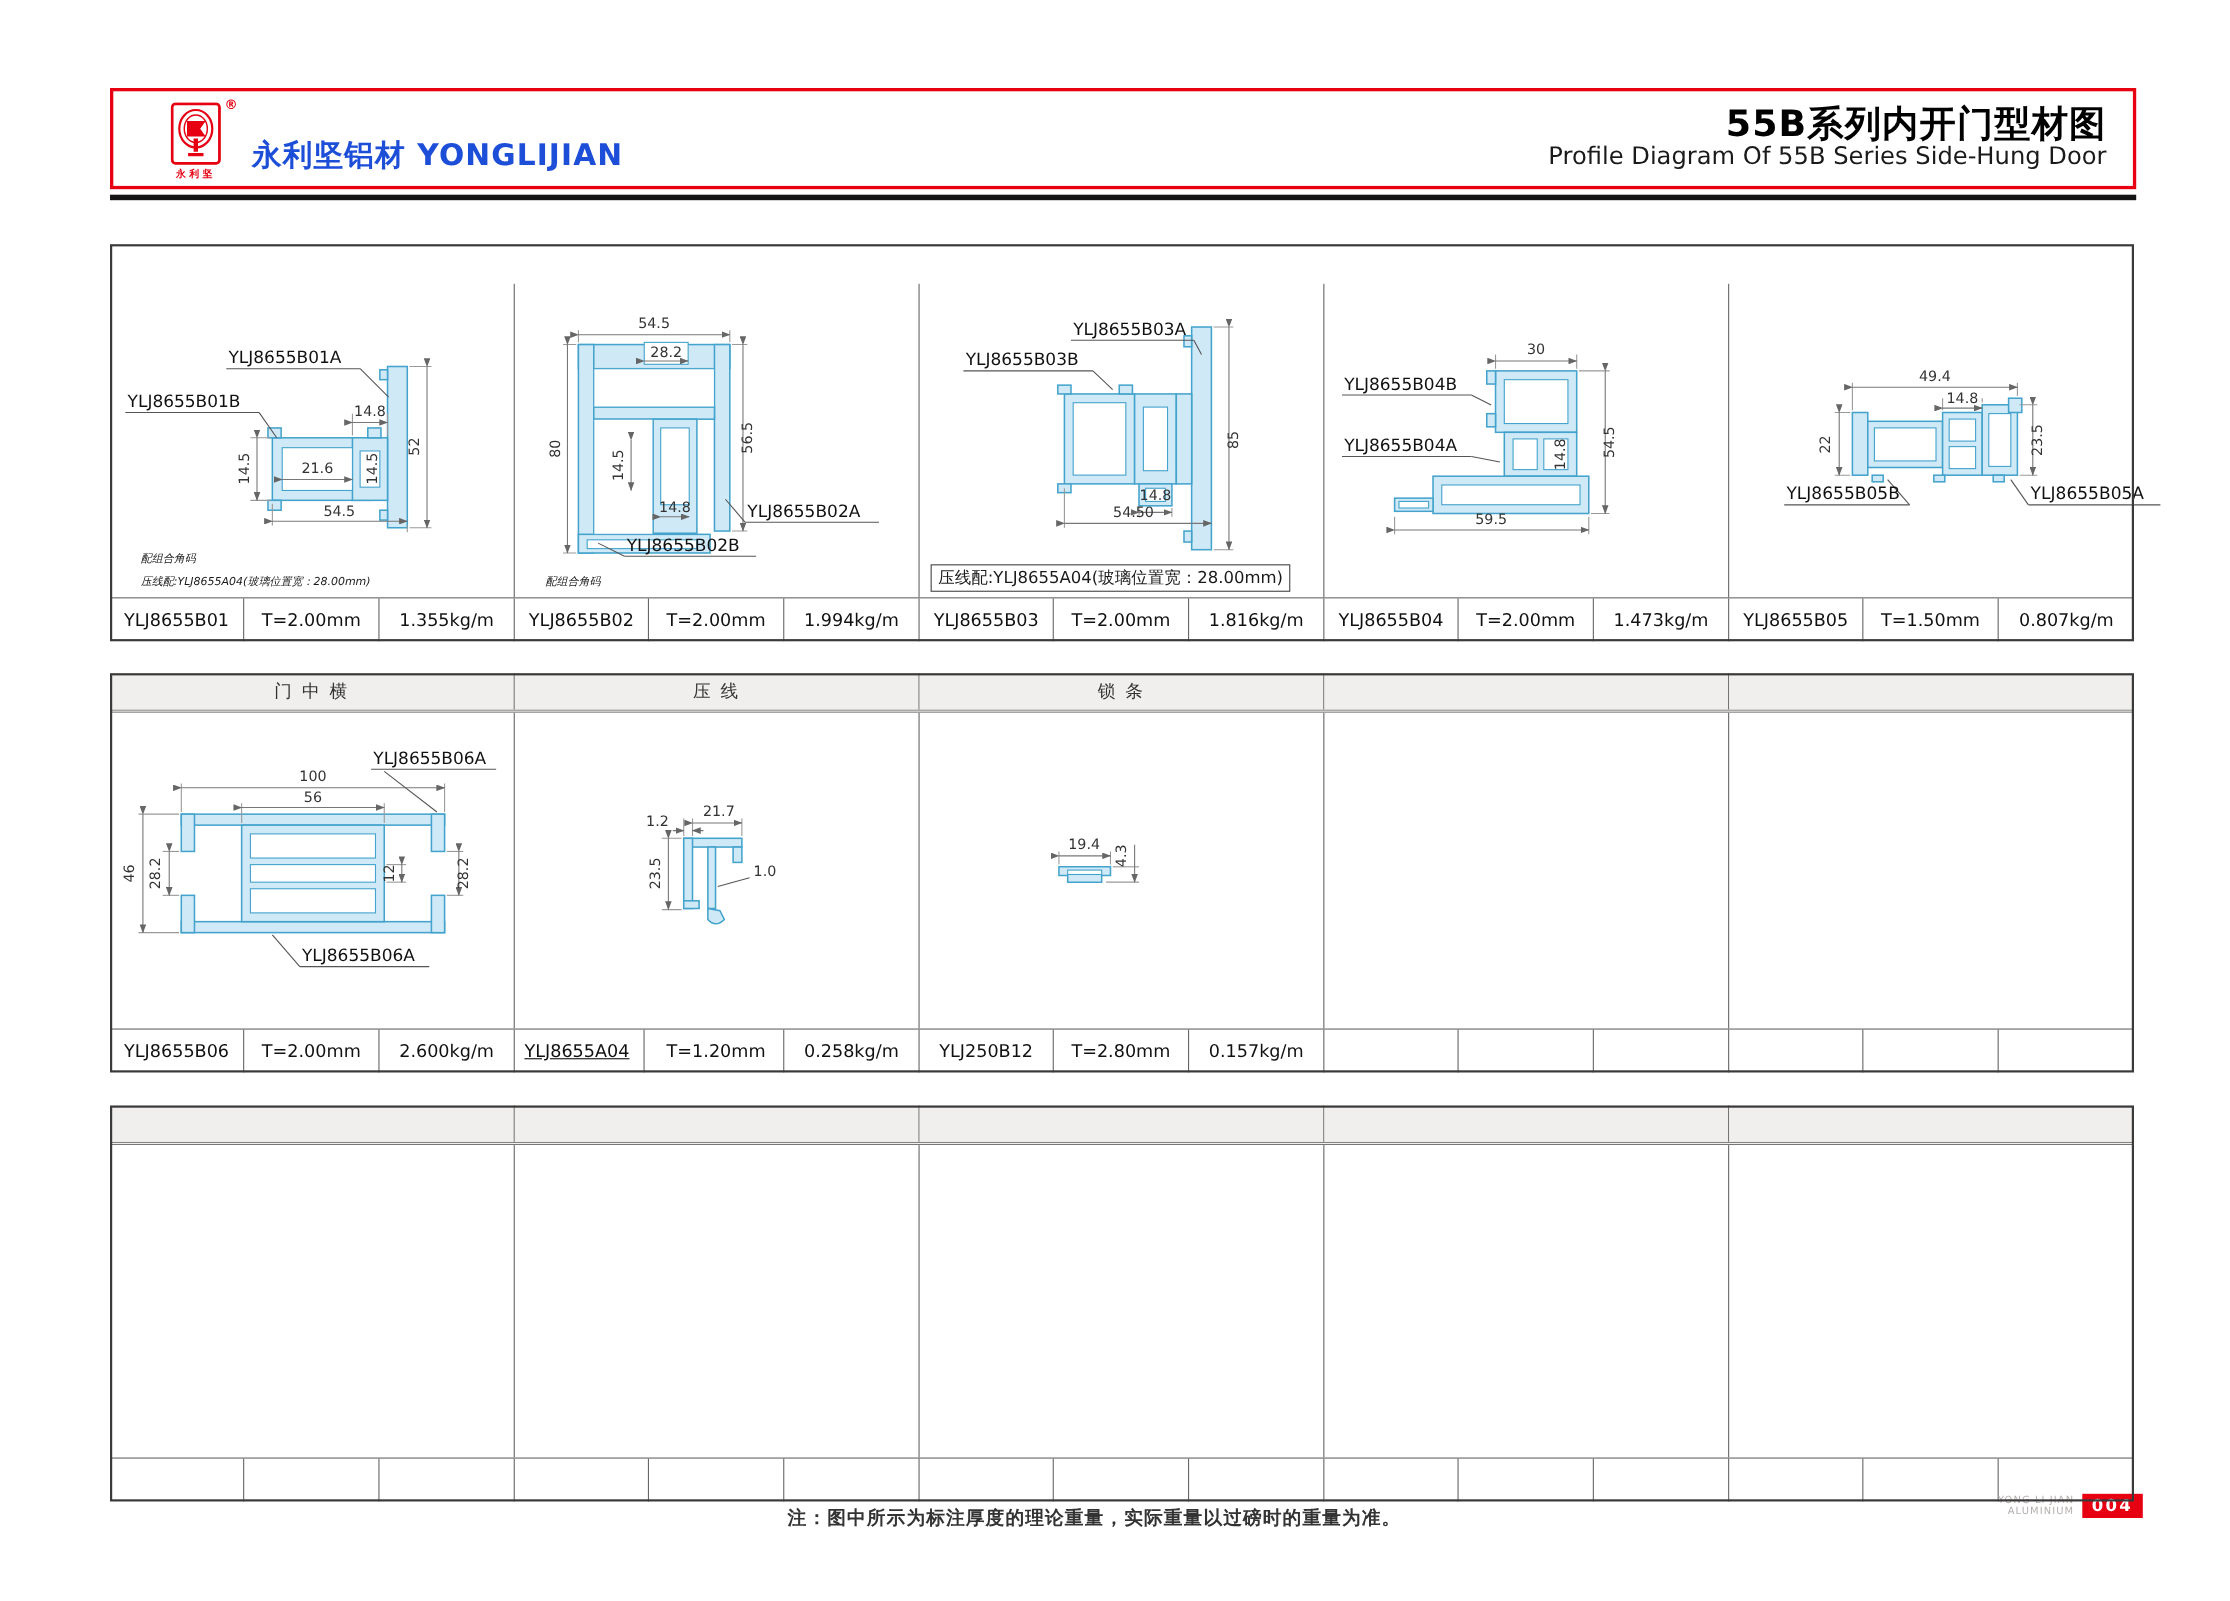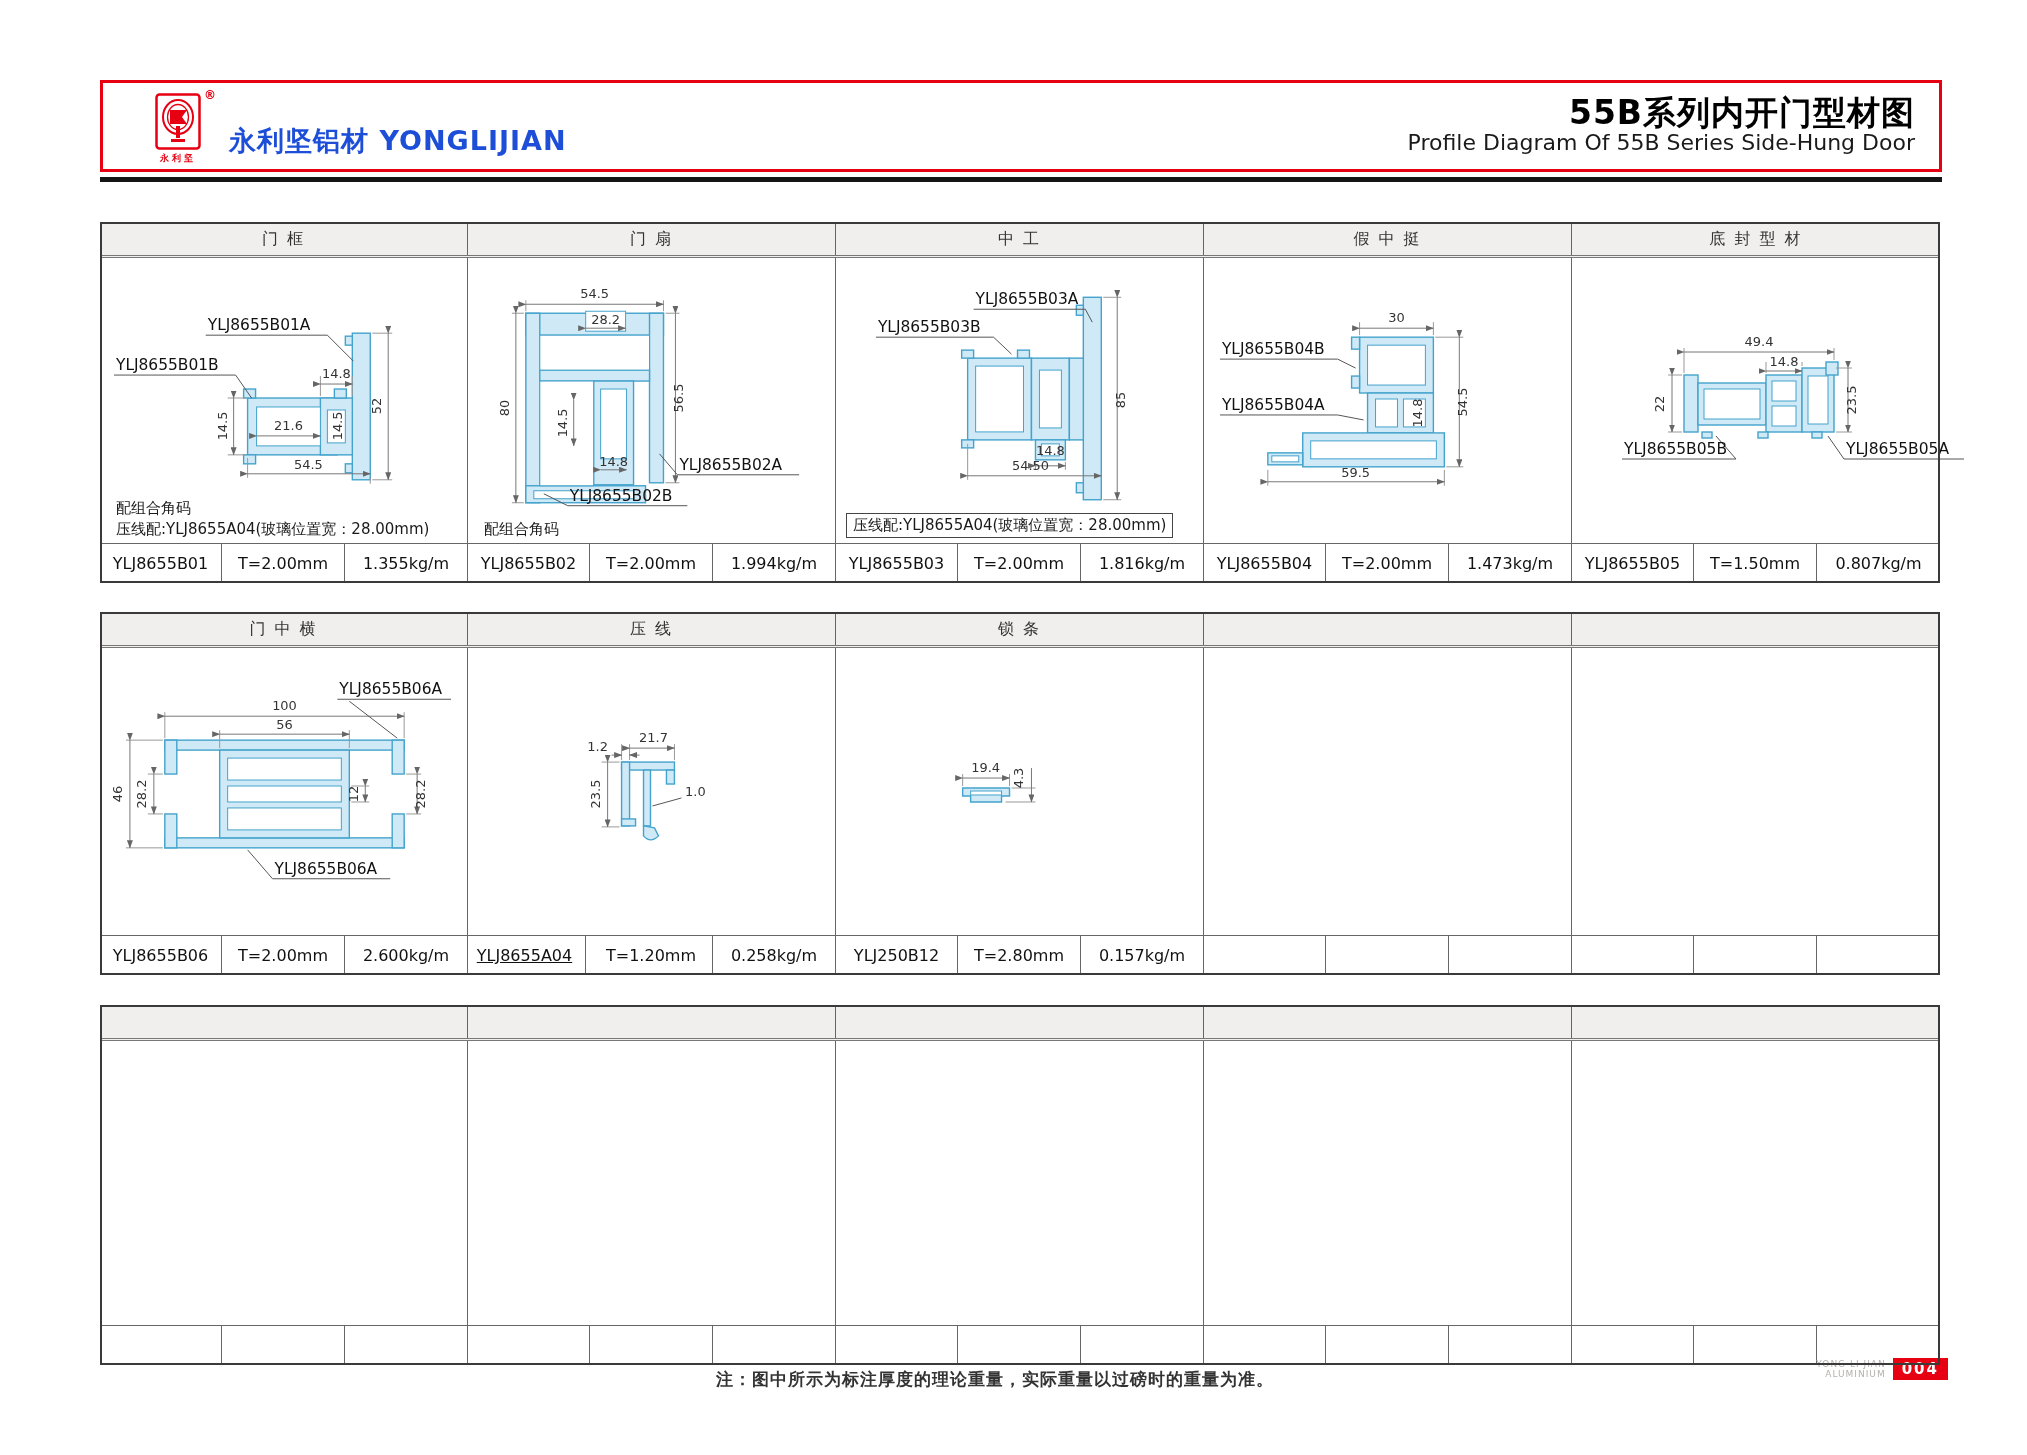--- a/index.html
+++ b/index.html
@@ -20,21 +20,21 @@
   .blockborder{left:0;top:0;width:100%;height:100%;border:2px solid #3a3a3a;box-sizing:border-box;pointer-events:none;z-index:5;}
   .hrow{left:0;top:0;width:1840px;height:36px;background:#f0efed;border-bottom:3px double #777;box-sizing:border-box;}
   .hcell{top:0;height:33px;line-height:33px;text-align:center;font-size:16px;color:#333;
          border-right:1px solid #666;box-sizing:border-box;letter-spacing:2px;background:#f0efed;}
   .brow{left:0;width:1840px;background:#fff;}
   .bcell{top:0;height:100%;border-right:1px solid #666;box-sizing:border-box;}
   .bcell.last,.hcell.last,.dcell.lastest{border-right:none;}
   .drow{left:0;width:1840px;height:40px;border-top:1px solid #666;box-sizing:border-box;}
   .dcell{top:0;height:39px;line-height:39px;text-align:center;font-size:16px;color:#111;
          border-right:1px solid #666;box-sizing:border-box;white-space:nowrap;}
-  .notes{left:16px;bottom:3px;font-size:15px;color:#1a1a1a;line-height:21px;white-space:nowrap;}
+  .notes{left:28px;bottom:3px;font-size:10px;color:#1a1a1a;line-height:21px;white-space:nowrap;font-style:italic;}
   .boxednote{left:10px;bottom:5px;font-size:15px;color:#1a1a1a;border:1px solid #444;padding:2px 6px;white-space:nowrap;background:#fff;}
   .diag{display:block;width:100%;height:100%;}
   
   .prof rect,.prof path{fill:#cfe9f7;stroke:#44a3cc;stroke-width:1.4;}
   .prof .hole{fill:#ffffff;stroke:#44a3cc;stroke-width:1;}
   .dim{stroke:#777;stroke-width:1;fill:none;}
   .ext{stroke:#999;stroke-width:1;fill:none;}
   .leader{stroke:#555;stroke-width:1;fill:none;}
   .dimtxt{font-size:13px;fill:#333;text-anchor:middle;font-family:"DejaVu Sans",sans-serif;}
   .lbltxt{font-size:15.5px;fill:#111;text-anchor:start;font-family:"DejaVu Sans",sans-serif;}
@@ -70,27 +70,20 @@
     </div>
     <div class="abs reg">®</div>
     <div class="abs logo-sub">永利坚</div>
     <div class="abs brand"><span>永利坚铝材</span>&nbsp;<span>YONGLIJIAN</span></div>
     <div class="abs title-cn">55B系列内开门型材图</div>
     <div class="abs title-en">Profile Diagram Of 55B Series Side-Hung Door</div>
   </div>
   <div class="abs black-rule"></div>
 
   <div class="abs block" style="top:222px;height:361px;">
-    <div class="abs hrow">
-      <div class="abs hcell" style="left:0;width:368px;">门 框</div>
-      <div class="abs hcell" style="left:368px;width:368px;">门 扇</div>
-      <div class="abs hcell" style="left:736px;width:368px;">中 工</div>
-      <div class="abs hcell" style="left:1104px;width:368px;">假 中 挺</div>
-      <div class="abs hcell last" style="left:1472px;width:368px;">底 封 型 材</div>
-    </div>
     <div class="abs brow" style="top:36px;height:285px;">
 
       <div class="abs bcell" style="left:0;width:368px;">
         <svg class="diag" viewBox="0 0 368 285">
           <g class="prof">
             <rect x="253" y="75" width="18" height="147"></rect>
             <rect x="246" y="78" width="7" height="9"></rect>
             <rect x="246" y="206" width="7" height="9"></rect>
             <rect x="148" y="140" width="90" height="57"></rect>
             <rect x="144" y="131" width="12" height="9"></rect>

